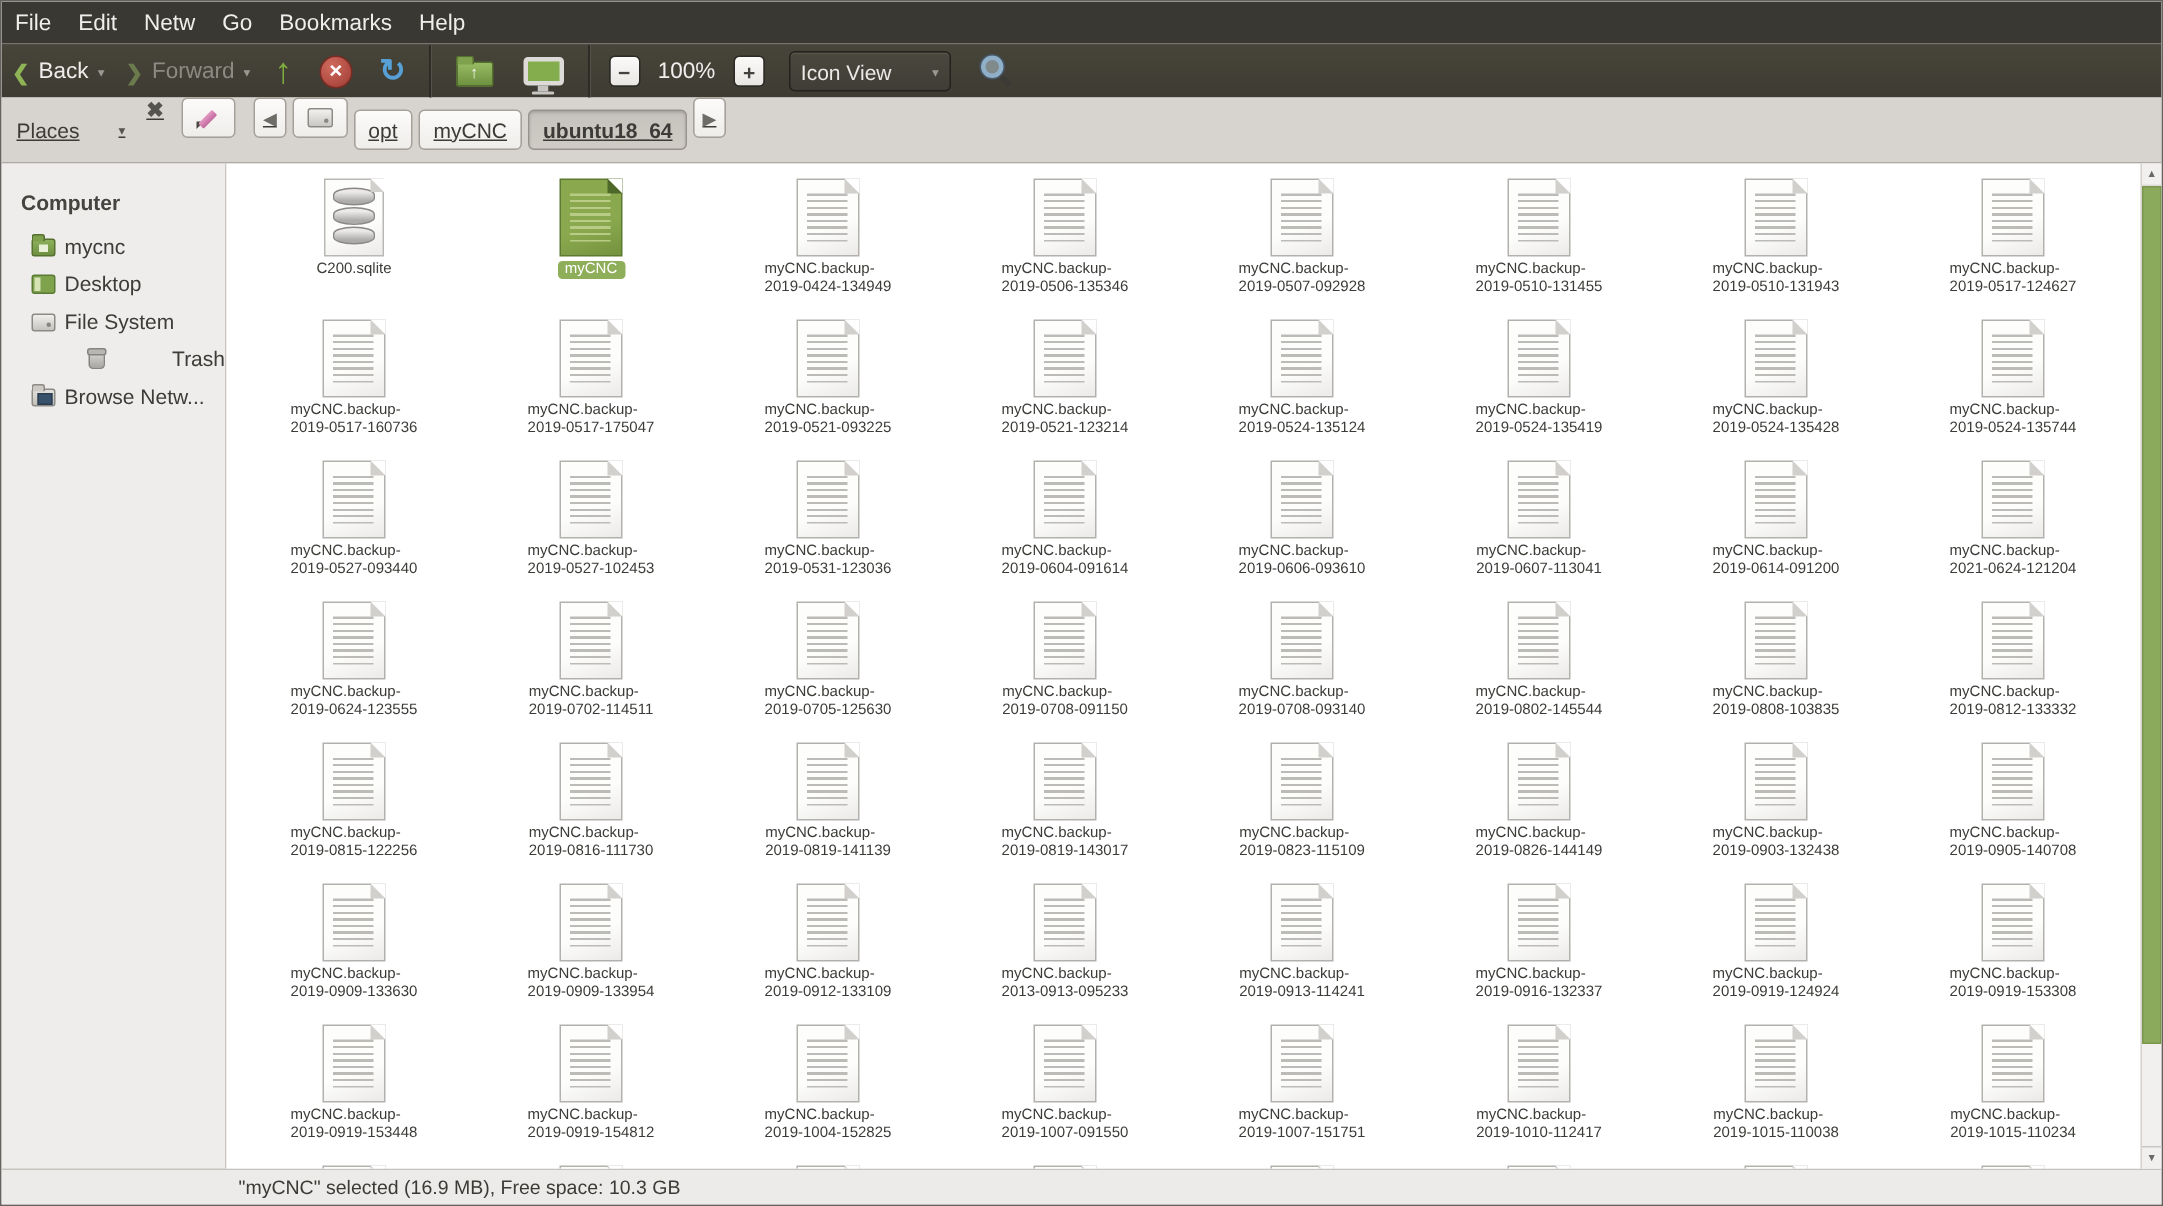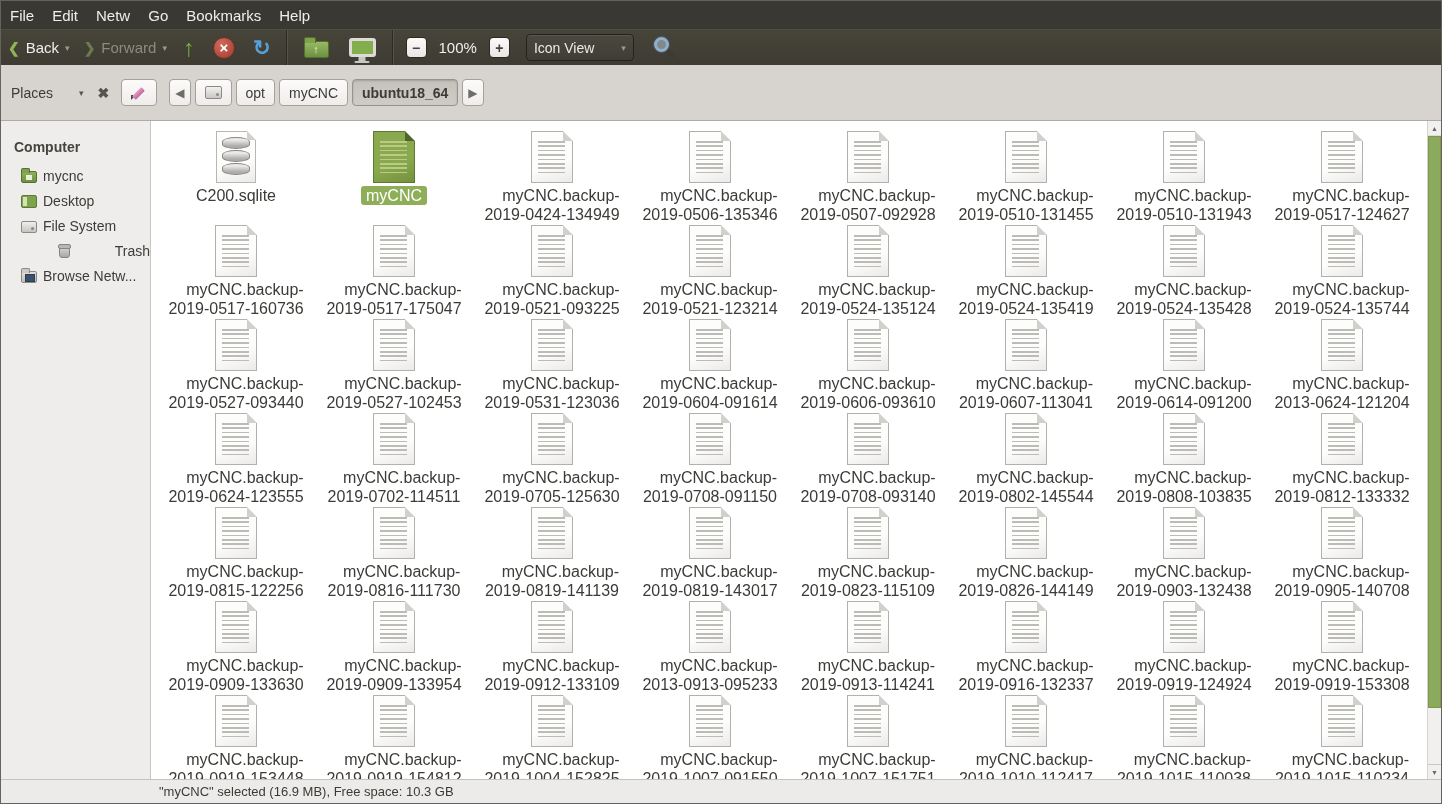--- a/index.html
+++ b/index.html
@@ -63,22 +63,22 @@
   }
   .tb-search { position:relative; width:24px; height:24px; margin:0 8px; }
   .tb-search .glass { position:absolute; top:1px; left:2px; width:15px; height:15px;
     border:3px solid #8fb0c8; border-radius:50%; background:rgba(205,228,242,.45);
     box-shadow:0 0 0 1px #45576a; }
   .tb-search .handle { position:absolute; width:9px; height:4px; background:#3c3a35;
     border-radius:2px; transform:rotate(45deg); right:1px; bottom:4px; }
 
   
   .pathbar {
-    height:56px; flex:0 0 auto; background:#d7d3ce; border-bottom:1px solid #aeaaa4;
-    display:flex; align-items:center; font-size:14px; color:#3c3b37;
+    height:44px; flex:0 0 auto; background:#d7d3ce; border-bottom:1px solid #aeaaa4;
+    display:flex; font-size:14px; color:#3c3b37;text-decoration:underline;
   }
   .places { display:flex; align-items:center; gap:26px; padding:0 12px 0 10px; }
   .close-x { font-size:14px; font-weight:bold; color:#56544f; padding:0 10px 0 2px; }
   .pb-btn {
     height:27px; min-width:26px; padding:0 9px; margin:0 2px; border-radius:4px;
     background:linear-gradient(#fcfbfa,#efedea); border:1px solid #a5a19a;
     display:flex; align-items:center; justify-content:center; color:#3c3b37; cursor:default;
   }
   .pb-btn.small { padding:0 5px; min-width:20px; color:#6e6c67; font-size:12px; }
   .pb-btn.active {
@@ -139,21 +139,21 @@
   .icon-doc.green .lines {
     background:repeating-linear-gradient(180deg,#b8cc85 0 1.6px,transparent 1.6px 4.4px); }
   .icon-db { width:40px; height:52px; margin-top:6px; position:relative; flex:0 0 auto;
     background:linear-gradient(160deg,#fdfdfc 60%,#ebeae8); border:1px solid #b9b7b4; }
   .icon-db::before { content:""; position:absolute; top:-1px; right:-1px; width:0; height:0;
     border-style:solid; border-width:0 9px 9px 0; border-color:#fff #fff #d2d0cd #d2d0cd; }
   .cyl { width:28px; height:12px; margin:0 auto; background:linear-gradient(180deg,#eceae8 20%,#aeacab 80%);
     border:1px solid #8a8885; border-radius:50%/40%; }
   .cyl.c1 { margin-top:5px; } .cyl.c2,.cyl.c3 { margin-top:1px; }
 
-  .flabel { margin-top:3px; font-size:16px; line-height:1.2; color:#3c3b37; text-align:right;
+  .flabel { margin-top:3px; font-size:10px; line-height:1.2; color:#3c3b37; text-align:left;
     max-width:152px; }
   .flabel.sel { background:#8fae59; color:#fff; border-radius:3px; padding:0 5px; }
 
   
   .scrollbar { width:14px; flex:0 0 auto; background:#f1f0ee; border-left:1px solid #d5d3cf; position:relative; }
   .sb-btn { position:absolute; left:0; right:0; height:15px; background:#f1f0ee;
     display:flex; align-items:center; justify-content:center; font-size:7px; color:#6b6965; }
   .sb-btn.top { top:0; border-bottom:1px solid #dddbd7; }
   .sb-btn.bottom { bottom:0; border-top:1px solid #c9c7c3; }
   .sb-thumb { position:absolute; left:0; right:0; top:15px; height:572px;
@@ -470,21 +470,21 @@
               <div>myCNC.backup-</div>
               <div>2019-0614-091200</div>
             </div>
           </div>
           <div class="cell">
             <div class="icon-doc">
               <div class="lines"></div>
             </div>
             <div class="flabel">
               <div>myCNC.backup-</div>
-              <div>2013-0624-121204</div>
+              <div>2021-0624-121204</div>
             </div>
           </div>
           <div class="cell">
             <div class="icon-doc">
               <div class="lines"></div>
             </div>
             <div class="flabel">
               <div>myCNC.backup-</div>
               <div>2019-0624-123555</div>
             </div>

